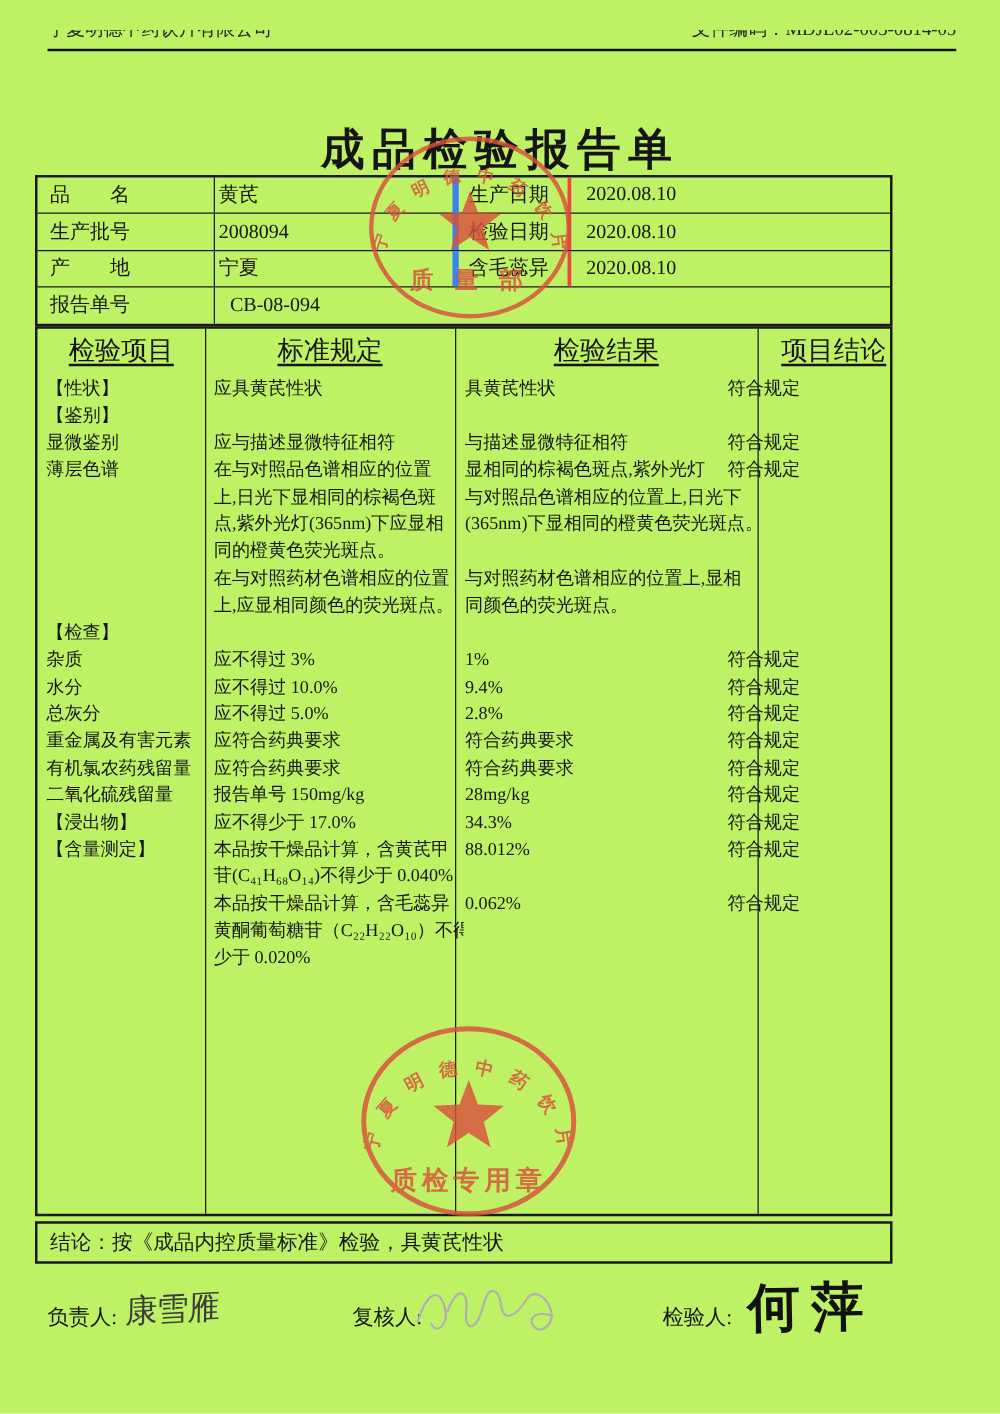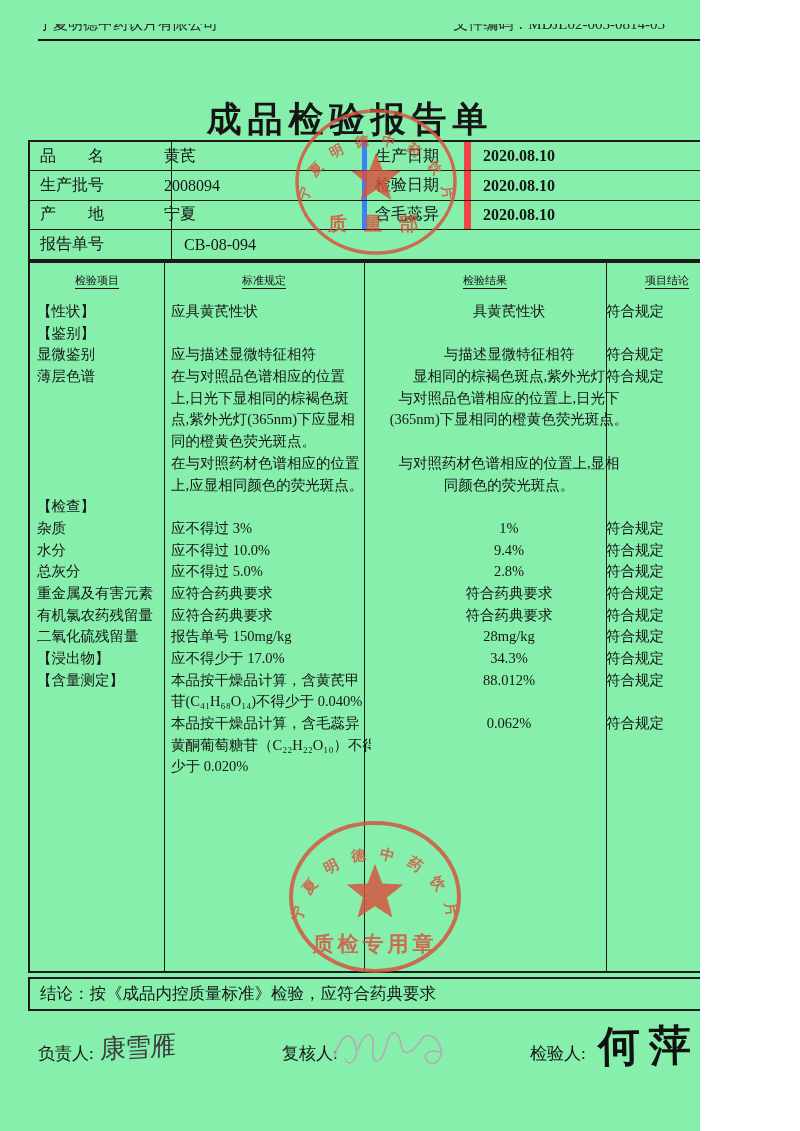--- a/index.html
+++ b/index.html
@@ -1,54 +1,54 @@
 <!DOCTYPE html>
 <html><head>
 <meta charset="utf-8">
 <style>
   html,body{margin:0;padding:0;background:#ffffff;}
   .page{
-    position:relative;width:700px;height:1131px;background:#86efac;overflow:hidden;
+    position:relative;width:800px;height:1131px;background:#bef264;overflow:hidden;
     font-family:"Liberation Serif","DejaVu Serif",serif;color:#151515;
   }
   
   .hdr-clip{position:absolute;top:24px;height:15px;overflow:hidden;}
   .hdr-clip .hdr-text{font-size:15px;line-height:15px;margin-top:-7px;white-space:nowrap;color:#222;}
   .hdr-company{left:38px;}
   .hdr-code{right:35px;text-align:right;}
   .hdr-rule{position:absolute;left:38px;top:39px;width:727px;height:2px;background:#111;}
   
   .title{position:absolute;top:76px;left:0;width:100%;text-align:center;
     font-size:35px;font-weight:bold;letter-spacing:6px;margin-top:20px;}
   
   .info-table{position:absolute;left:28px;top:140px;width:686px;height:121px;
     border:2px solid #1a1a1a;box-sizing:border-box;}
   .info-row{position:absolute;left:0;width:100%;height:29.4px;box-sizing:border-box;border-bottom:1px solid #1a1a1a;}
   .info-row:last-child{border-bottom:none;}
   .info-cell{position:absolute;top:0;height:100%;display:flex;align-items:center;
     font-size:16px;box-sizing:border-box;white-space:nowrap;}
   .ic-label{left:0;width:142px;padding-left:10px;border-right:1px solid #1a1a1a;}
-  .ic-value{left:124px;width:190px;padding-left:10px;text-align:right;}
+  .ic-value{left:135px;width:190px;padding-left:10px;text-align:right;}
   .ic-dlabel{left:332px;width:102px;padding-left:8px;border-left:5px solid #3b82f6;}
-  .ic-dvalue{left:434px;width:252px;padding-left:12px;border-left:7px solid #ef4444;font-weight:bold;}
+  .ic-dvalue{left:424px;width:252px;padding-left:12px;border-left:3px solid #ef4444;}
   .ic-wide{left:142px;width:544px;padding-left:12px;}
   
   .result-table{position:absolute;left:28px;top:261px;width:686px;height:712px;
     border:2px solid #1a1a1a;box-sizing:border-box;}
   .rt-col-sep{position:absolute;top:0;bottom:0;width:1px;background:#1a1a1a;}
   .sep1{left:134px;} .sep2{left:334px;} .sep3{left:576px;}
   .rt-head{position:absolute;top:0;height:34px;display:flex;align-items:center;justify-content:center;
-    font-size:11px;}
+    font-size:21px;}
   .rt-head span{text-decoration:underline;text-underline-offset:4px;}
   .h1{left:0;width:134px;} .h2{left:134px;width:200px;} .h3{left:334px;width:242px;} .h4{left:584px;width:106px;}
   .rt-col{position:absolute;top:38px;bottom:0;overflow:hidden;}
   .c1{left:0;width:134px;padding-left:7px;}
   .c2{left:134px;width:200px;padding-left:7px;}
-  .c3{left:334px;width:242px;padding-left:24px;text-align:center;}
-  .c4{left:576px;width:106px;padding-left:0;}
+  .c3{left:334px;width:242px;padding-left:8px;}
+  .c4{left:552px;width:106px;padding-left:0;}
   .tline{height:21.7px;line-height:21.7px;font-size:14.5px;white-space:nowrap;}
   
   .conclusion-box{position:absolute;left:28px;top:977px;width:686px;height:34px;
     border:2px solid #1a1a1a;box-sizing:border-box;display:flex;align-items:center;
     padding-left:10px;font-size:16.5px;}
   
   .stamp{position:absolute;opacity:.82;}
   .stamp-top{left:292px;top:106px;}
   .stamp-bottom{left:287px;top:818px;}
   
@@ -222,21 +222,21 @@
     </defs>
     <ellipse cx="84" cy="76" rx="79" ry="71" fill="none" stroke-width="3.5" stroke="#d9503c"></ellipse>
     <text font-size="13.5" font-weight="bold" letter-spacing="12" fill="#d9503c">
       <textPath href="#arcTop" startOffset="4">宁夏明德中药饮片有限公司</textPath>
     </text>
     <polygon points="84,47 90.5,64.1 108.7,65 94.5,76.4 99.3,94 84,84 68.7,94 73.5,76.4 59.3,65 77.5,64.1" fill="#d9503c"></polygon>
     <text x="84" y="124" text-anchor="middle" font-size="19" font-weight="bold" letter-spacing="6" fill="#d9503c">质 量 部</text>
   </svg>
 
   <div class="conclusion-box">
-    <span>结论：按《成品内控质量标准》检验，应符合药典要求</span>
+    <span>结论：按《成品内控质量标准》检验，具黄芪性状</span>
   </div>
 
   <svg class="stamp stamp-bottom" width="176" height="158" viewBox="0 0 176 158">
     <defs>
       <path id="arcBottom" d="M 15 108 A 73 67 0 1 1 161 108" fill="none"></path>
     </defs>
     <ellipse cx="88" cy="79" rx="84" ry="74" fill="none" stroke-width="4" stroke="#d9503c"></ellipse>
     <text font-size="14.5" font-weight="bold" letter-spacing="13" fill="#d9503c">
       <textPath href="#arcBottom" startOffset="4">宁夏明德中药饮片有限公司</textPath>
     </text>

